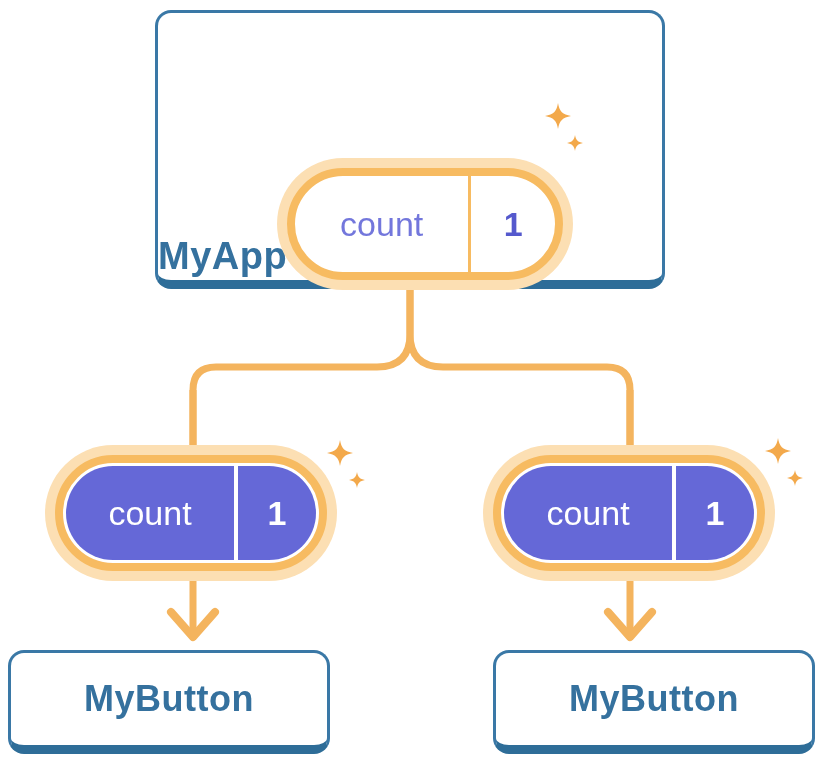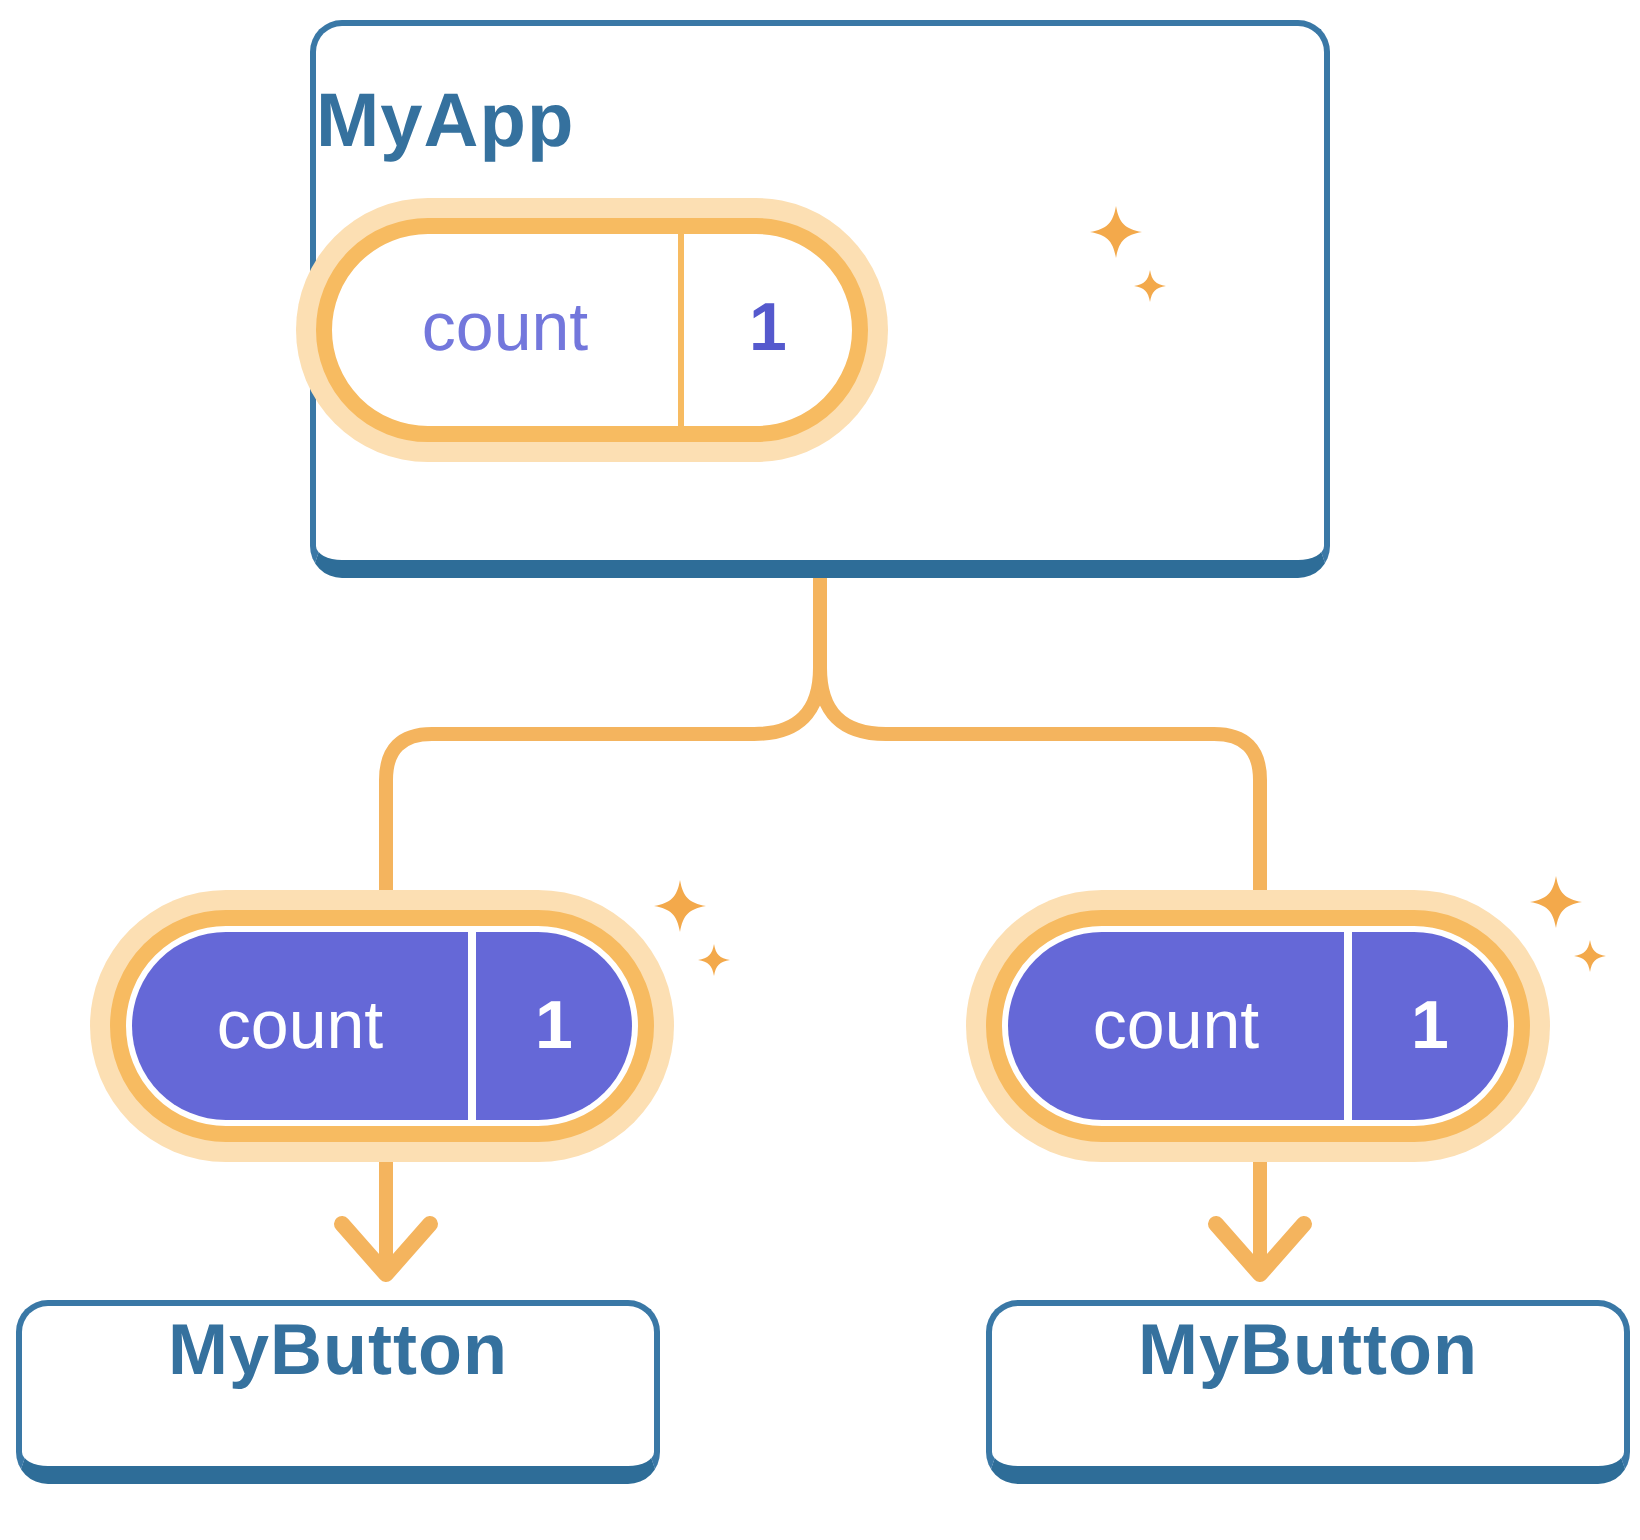--- a/index.html
+++ b/index.html
@@ -14,29 +14,29 @@
 
   
   .card{
     position:absolute;background:#ffffff;box-sizing:border-box;
     border:3px solid var(--card-border,#3a78a6);
     border-bottom:9px solid var(--card-edge,#2e6d98);
     border-radius:16px;z-index:1;
   }
   .root-card{
     left:155px;top:10px;width:510px;height:279px;
-    display:flex;flex-direction:column;align-items:flex-start;padding-top:26px;
+    display:flex;flex-direction:row;align-items:flex-end;padding-top:26px;
   }
   .card-title{
     font-size:38px;font-weight:600;color:var(--heading,#35719e);
     letter-spacing:0.5px;line-height:1.2;
   }
   .child-card{
-    top:650px;width:322px;height:92px;
-    display:flex;align-items:flex-start;justify-content:center;
+    top:650px;width:322px;height:104px;
+    display:flex;align-items:center;justify-content:center;
   }
   .child-card .card-title{font-size:36px;}
   .child-card.pos-left{left:8px;}
   .child-card.pos-right{left:493px;}
 
   
   .state-pill{
     margin-top:24px;width:276px;height:112px;box-sizing:border-box;
     border:8px solid var(--orange-ring,#f7bb61);border-radius:999px;
     box-shadow:0 0 0 10px var(--orange-pale,#fcdfb3);

